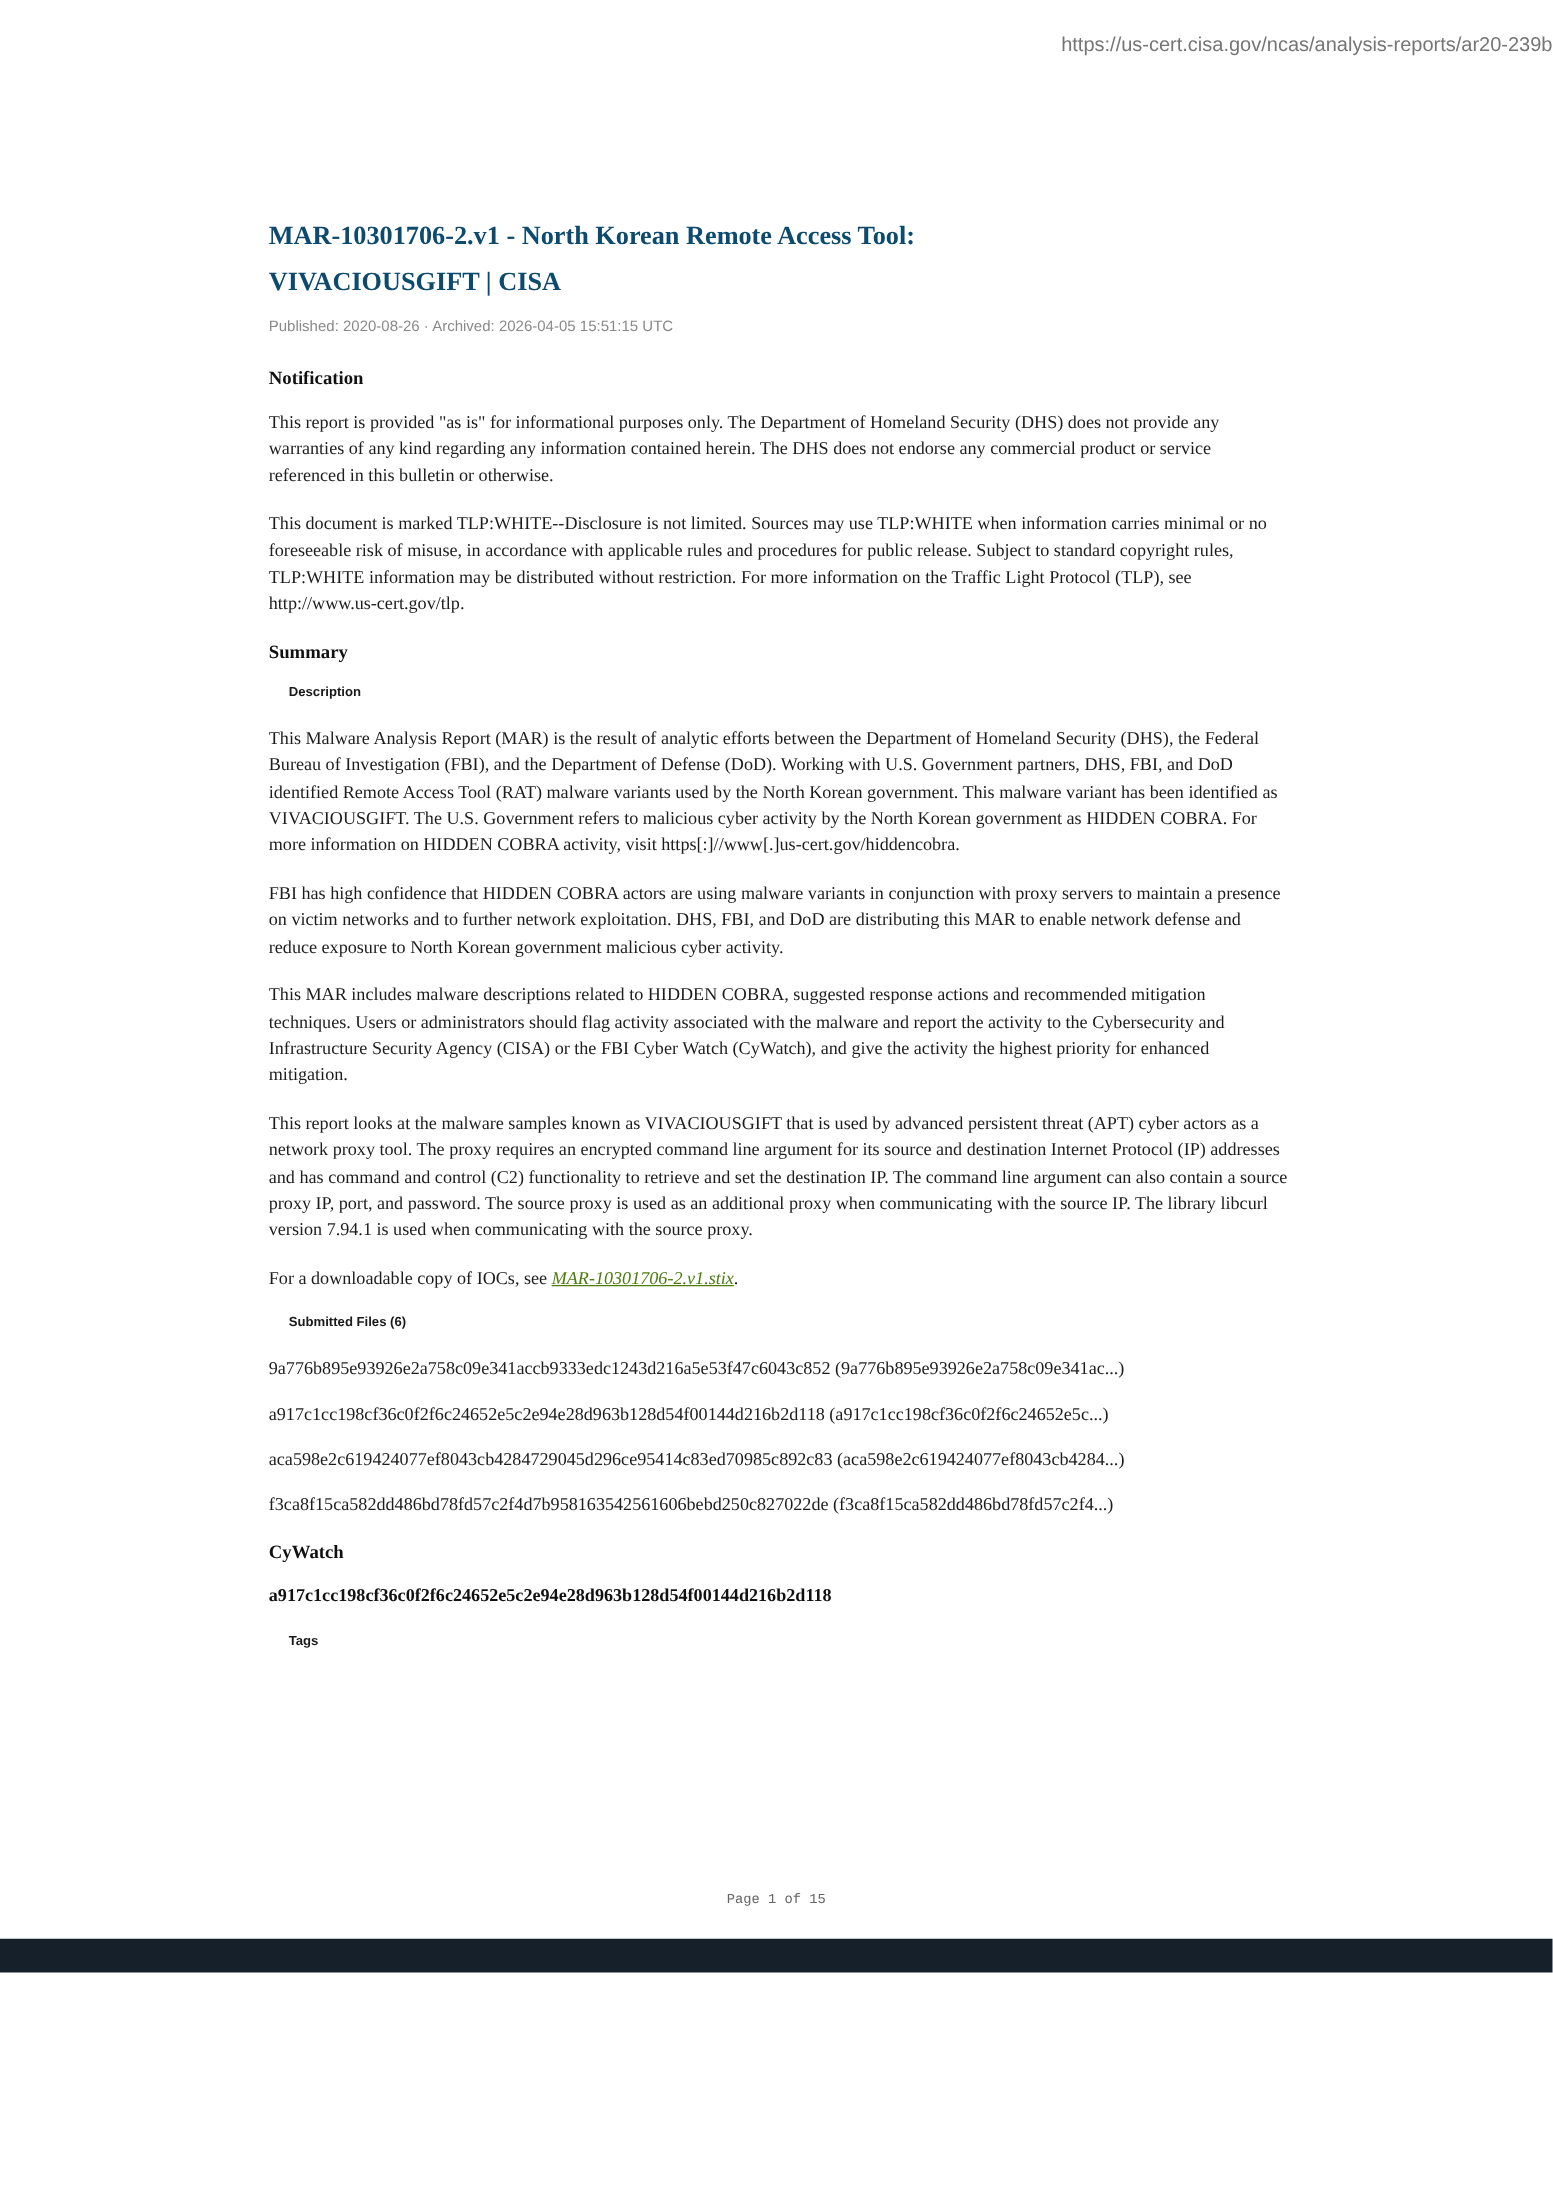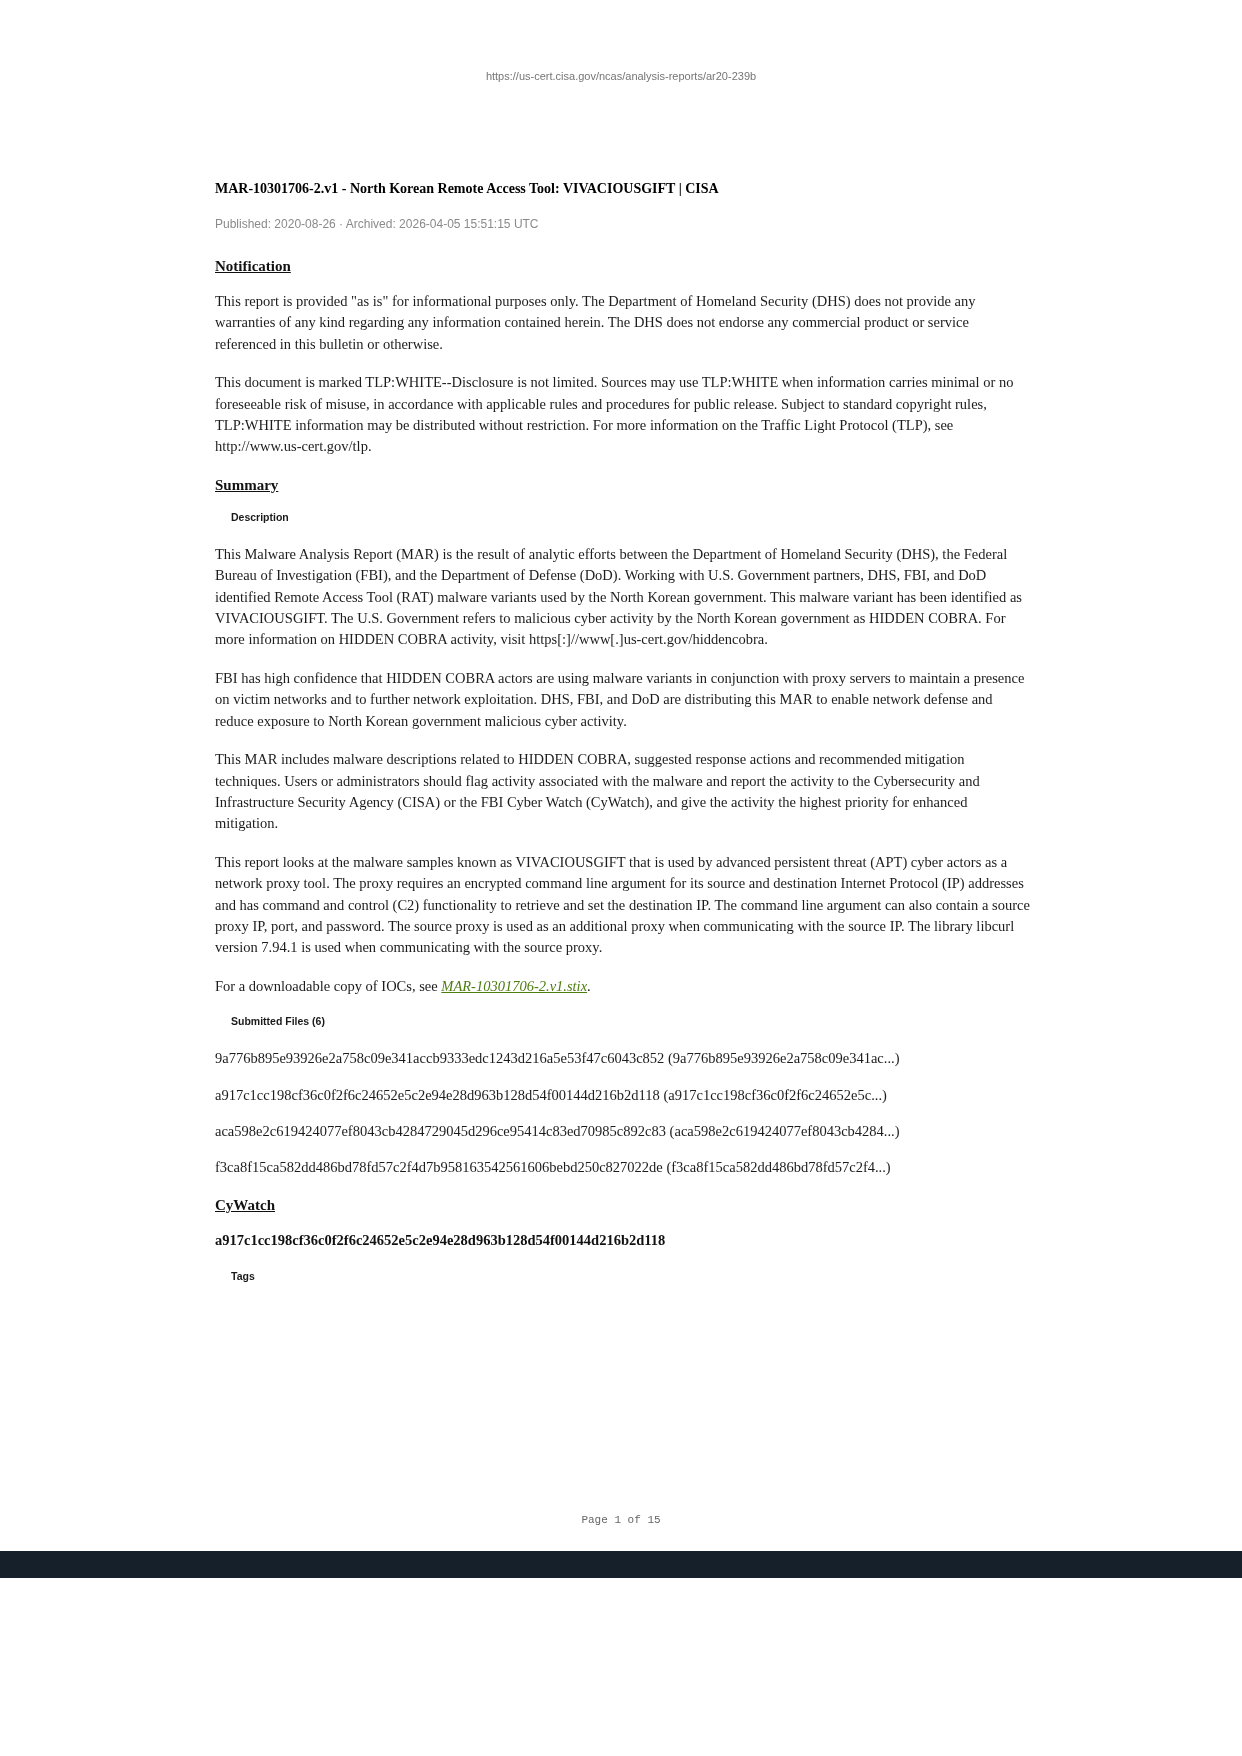--- a/index.html
+++ b/index.html
@@ -10,54 +10,52 @@
     position: relative;
     font-family: "Liberation Serif", serif;
     color: #1c1c1c;
     overflow: hidden;
   }
   .print-header {
     position: absolute;
     top: 28px;
     left: 0;
     width: 100%;
-    text-align: center;
+    text-align: right;
     font-family: "Liberation Sans", sans-serif;
-    font-size: 11px;
+    font-size: 16px;
     color: #757575;
-    margin-top: 42px;
   }
   .content {
     position: absolute;
     left: 215px;
     top: 170px;
     width: 818px;
   }
   h1.title {
     margin: 0 0 10px 0;
-    font-size: 14px;
+    font-size: 21px;
     line-height: 37px;
     font-weight: bold;
     max-width: 620px;
-    color: #000000;
+    color: #0c4a6e;
   }
   .meta {
     margin: 0 0 24px 0;
     font-family: "Liberation Sans", sans-serif;
     font-size: 12px;
     line-height: 15px;
     color: #8a8a8a;
   }
   h2.section-heading {
     margin: 16px 0 15px 0;
     font-size: 15px;
     line-height: 20px;
     font-weight: bold;
     color: #111111;
-    text-decoration: underline;
   }
   h3.subheading {
     margin: 12px 0 20px 16px;
     font-family: "Liberation Sans", sans-serif;
     font-size: 10.5px;
     line-height: 14px;
     font-weight: bold;
     color: #1a1a1a;
   }
   p.body-text {

